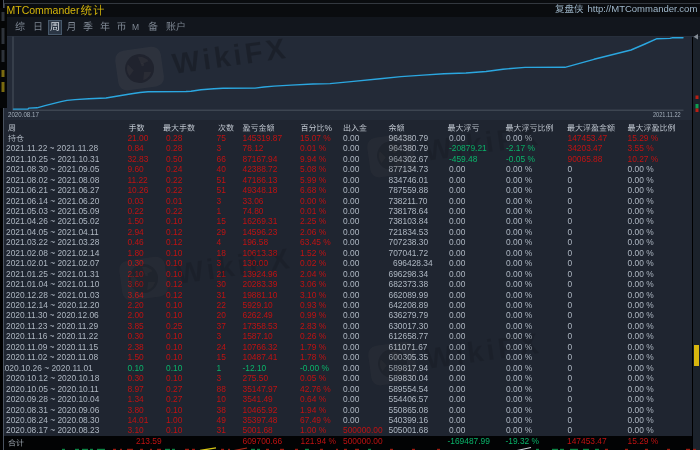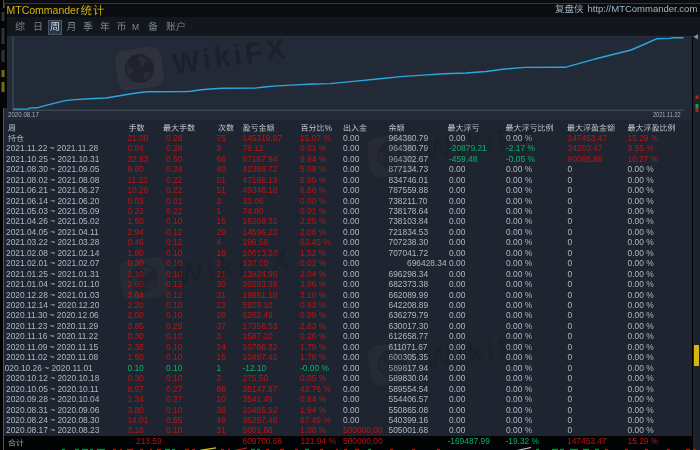--- a/index.html
+++ b/index.html
@@ -188,21 +188,21 @@
     <b style="left:627.5px;color:#aeb7c2">0.00 %</b>
   </div>
 <div class="tr" style="top:258.20px">
     <b style="left:6px;color:#aeb7c2">2021.02.01 ~ 2021.02.07</b>
     <b style="left:127.4px;color:#c01212">0.30</b>
     <b style="left:166px;color:#c01212">0.10</b>
     <b style="left:216.5px;color:#c01212">3</b>
     <b style="left:242.5px;color:#c01212">130.00</b>
     <b style="left:300px;color:#c01212">0.02 %</b>
     <b style="left:343px;color:#aeb7c2">0.00</b>
-    <b style="left:407px;color:#aeb7c2">696428.34</b>
+    <b style="left:393px;color:#aeb7c2">696428.34</b>
     <b style="left:449px;color:#aeb7c2">0.00</b>
     <b style="left:506px;color:#aeb7c2">0.00 %</b>
     <b style="left:567.5px;color:#aeb7c2">0</b>
     <b style="left:627.5px;color:#aeb7c2">0.00 %</b>
   </div>
 <div class="tr" style="top:268.65px">
     <b style="left:6px;color:#aeb7c2">2021.01.25 ~ 2021.01.31</b>
     <b style="left:127.4px;color:#c01212">2.10</b>
     <b style="left:166px;color:#c01212">0.10</b>
     <b style="left:216.5px;color:#c01212">21</b>
@@ -393,21 +393,21 @@
     <b style="left:343px;color:#aeb7c2">0.00</b>
     <b style="left:388.5px;color:#aeb7c2">550865.08</b>
     <b style="left:449px;color:#aeb7c2">0.00</b>
     <b style="left:506px;color:#aeb7c2">0.00 %</b>
     <b style="left:567.5px;color:#aeb7c2">0</b>
     <b style="left:627.5px;color:#aeb7c2">0.00 %</b>
   </div>
 <div class="tr" style="top:414.95px">
     <b style="left:6px;color:#aeb7c2">2020.08.24 ~ 2020.08.30</b>
     <b style="left:127.4px;color:#c01212">14.01</b>
-    <b style="left:166px;color:#c01212">0.55</b>
+    <b style="left:166px;color:#c01212">1.00</b>
     <b style="left:216.5px;color:#c01212">49</b>
     <b style="left:242.5px;color:#c01212">35397.48</b>
     <b style="left:300px;color:#c01212">67.49 %</b>
     <b style="left:343px;color:#aeb7c2">0.00</b>
     <b style="left:388.5px;color:#aeb7c2">540399.16</b>
     <b style="left:449px;color:#aeb7c2">0.00</b>
     <b style="left:506px;color:#aeb7c2">0.00 %</b>
     <b style="left:567.5px;color:#aeb7c2">0</b>
     <b style="left:627.5px;color:#aeb7c2">0.00 %</b>
   </div>

